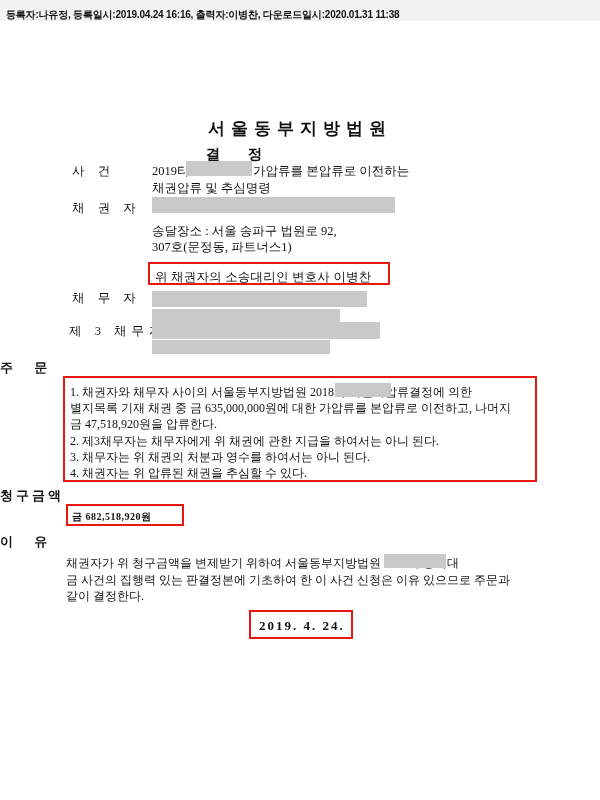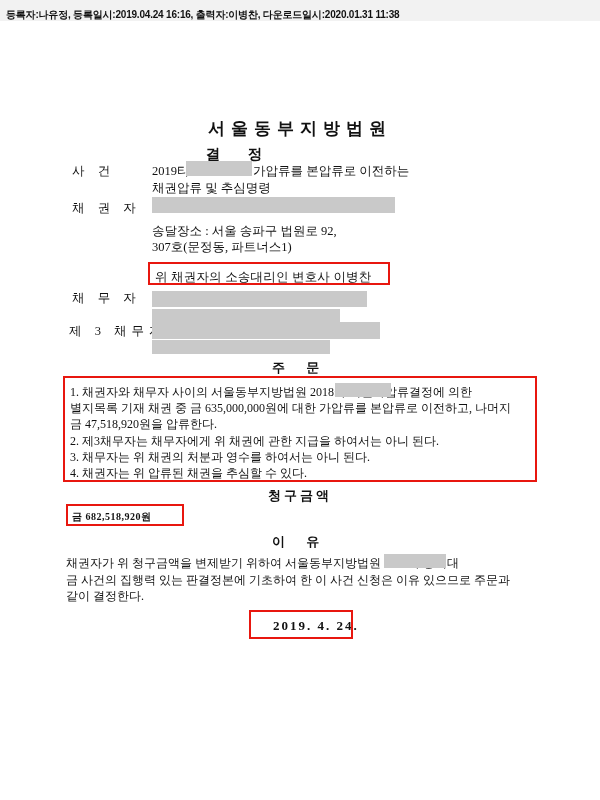--- a/index.html
+++ b/index.html
@@ -119,21 +119,21 @@
     position: absolute;
     border: 2px solid #e8170f;
     box-sizing: border-box;
     z-index: 3;
     pointer-events: none;
   }
 
   .section-head {
     position: absolute;
     width: 600px;
-    text-align: center;
+    text-align: left;
     font-size: 13px;
     font-weight: bold;
     letter-spacing: 9px;
     color: #111;
   }
 
   .para {
     position: absolute;
     font-size: 12px;
     line-height: 16.5px;
@@ -213,21 +213,21 @@
     <div class="order-item" style="top:444px; left:70px; width:460px;">4. 채권자는 위 압류된 채권을 추심할 수 있다.</div>
 
     <div class="section-head" style="top:466px; letter-spacing:3px;">청구금액</div>
     <div class="amount" style="top:489px; left:72px;">금    682,518,920원</div>
 
     <div class="section-head" style="top:512px;">이        유</div>
     <div class="para" style="top:534px; left:66px; width:470px;">채권자가 위 청구금액을 변제받기 위하여  서울동부지방법원 2018가           용역대
 금 사건의 집행력 있는 판결정본에 기초하여 한 이 사건 신청은 이유 있으므로 주문과
 같이 결정한다.</div>
 
-    <div class="date-line" style="top:597px; left:273px;">2019.  4.  24.</div>
+    <div class="date-line" style="top:597px; left:259px;">2019.  4.  24.</div>
 
   </div>
 
   <div class="redact" style="top:140px; left:186px; width:66px; height:15px;"></div>
   <div class="redact" style="top:176px; left:152px; width:243px; height:16px;"></div>
   <div class="redact" style="top:270px; left:152px; width:215px; height:16px;"></div>
   <div class="redact" style="top:288px; left:152px; width:188px; height:13px;"></div>
   <div class="redact" style="top:301px; left:152px; width:228px; height:17px;"></div>
   <div class="redact" style="top:319px; left:152px; width:178px; height:14px;"></div>
   <div class="redact" style="top:362px; left:335px; width:56px; height:14px;"></div>

